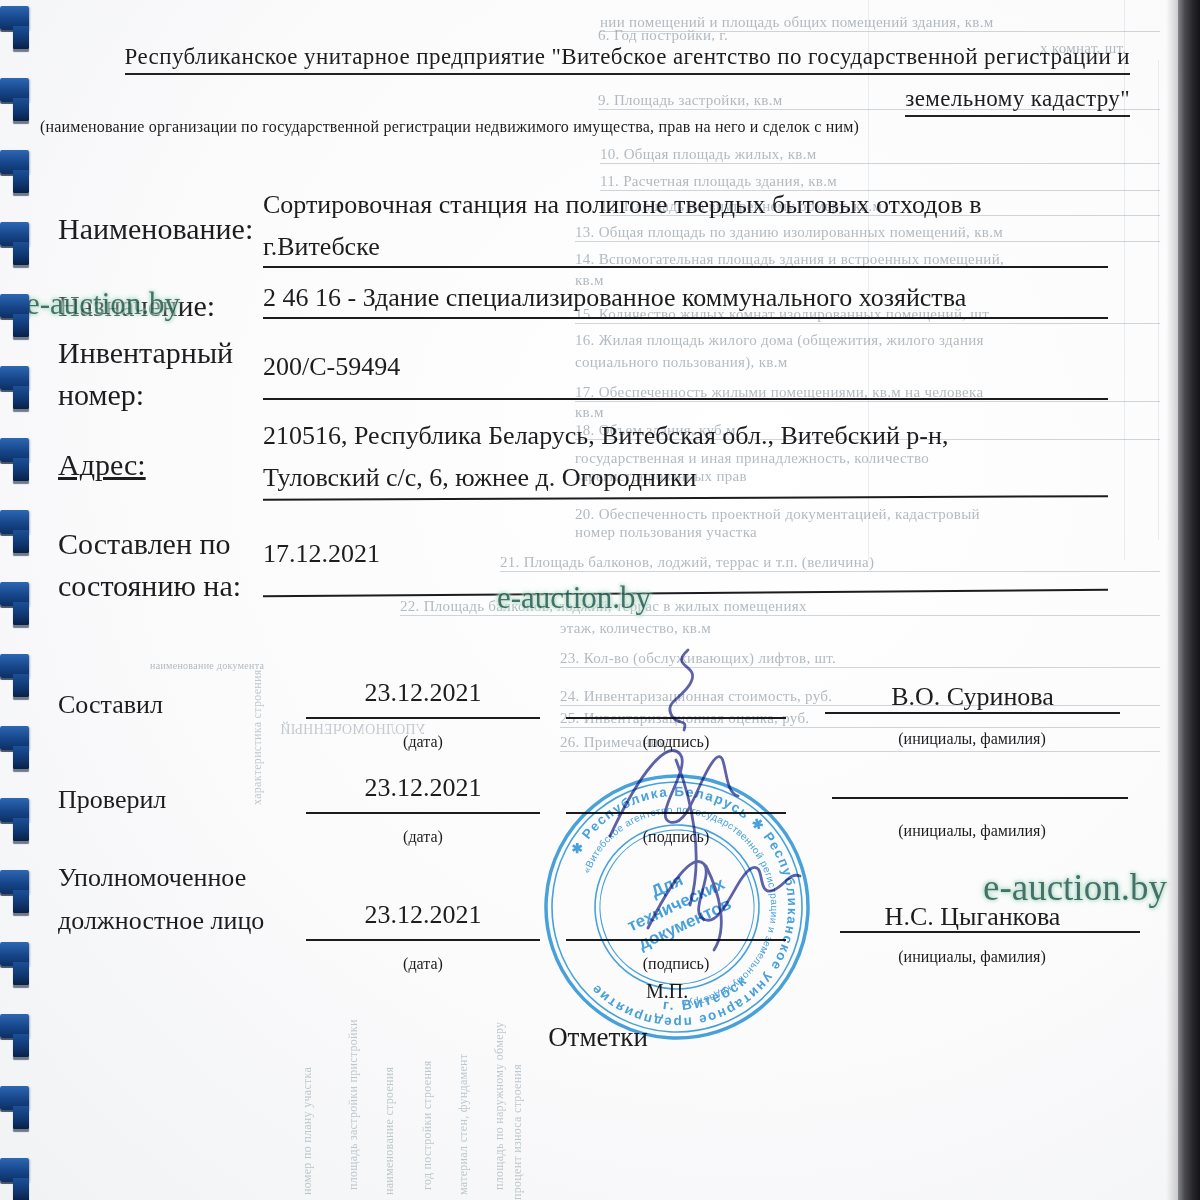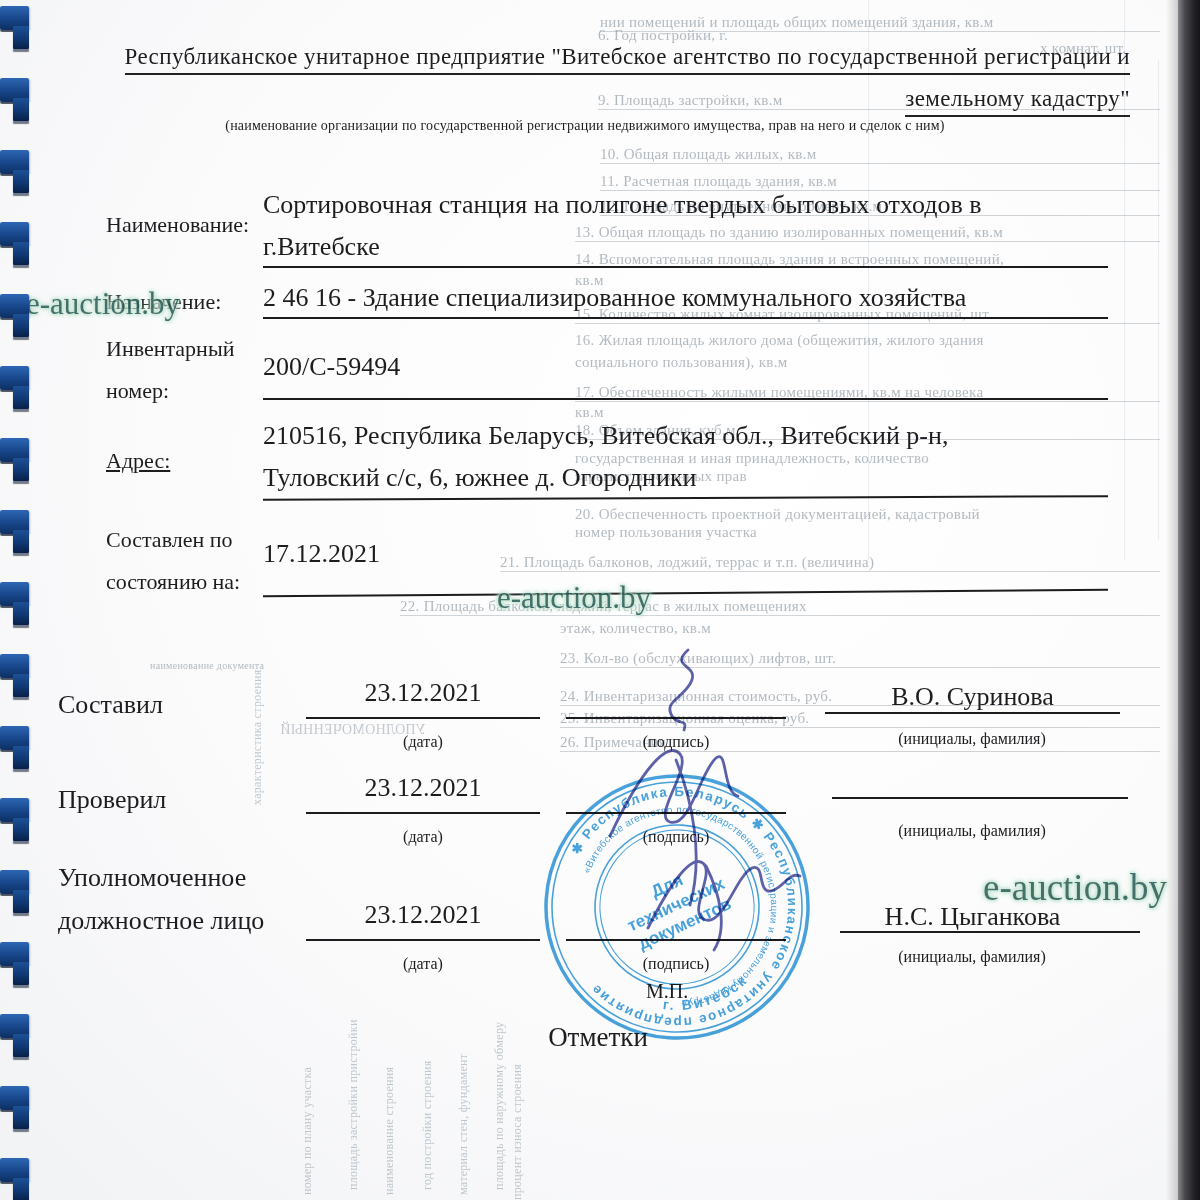--- a/index.html
+++ b/index.html
@@ -2,23 +2,23 @@
 <html><head>
 <meta charset="utf-8">
 <style>
   html,body{margin:0;padding:0;background:#e8e8ea;}
   #page{position:relative;width:1200px;height:1200px;overflow:hidden;
         background:radial-gradient(ellipse at 62% 38%, #ffffff 0%, #fbfbfc 55%, #f1f2f4 100%);
         font-family:"Liberation Serif", serif;color:#1d1d1f;}
   
   .hline{position:absolute;left:40px;right:70px;text-align:right;font-size:23px;letter-spacing:.4px;z-index:3;}
   .hline span{display:inline-block;border-bottom:2px solid #222;padding-bottom:3px;}
-  .hcap{position:absolute;left:40px;right:70px;text-align:center;font-size:14px;letter-spacing:.2px;z-index:3;}
-  
-  .flabel{position:absolute;left:58px;font-size:22px;z-index:3;white-space:nowrap;margin-left:48px;}
+  .hcap{position:absolute;left:40px;right:70px;text-align:left;font-size:16px;letter-spacing:.2px;z-index:3;}
+  
+  .flabel{position:absolute;left:58px;font-size:30px;z-index:3;white-space:nowrap;}
   .fvalue{position:absolute;left:263px;font-size:26px;z-index:3;white-space:nowrap;}
   .rule{position:absolute;height:2px;background:#1c1c1e;z-index:3;}
   
   .role{position:absolute;left:58px;font-size:26px;z-index:3;white-space:nowrap;}
   .sdate{position:absolute;left:306px;width:234px;text-align:center;font-size:26px;z-index:3;}
   .sname{position:absolute;left:825px;width:295px;text-align:center;font-size:26px;z-index:3;white-space:nowrap;}
   .cap{position:absolute;transform:translateX(-50%);font-size:16px;z-index:3;white-space:nowrap;}
   .mp{position:absolute;left:646px;top:980px;font-size:20px;z-index:3;}
   .notes{position:absolute;left:498px;width:200px;text-align:center;top:1022px;font-size:27px;z-index:3;}
   

